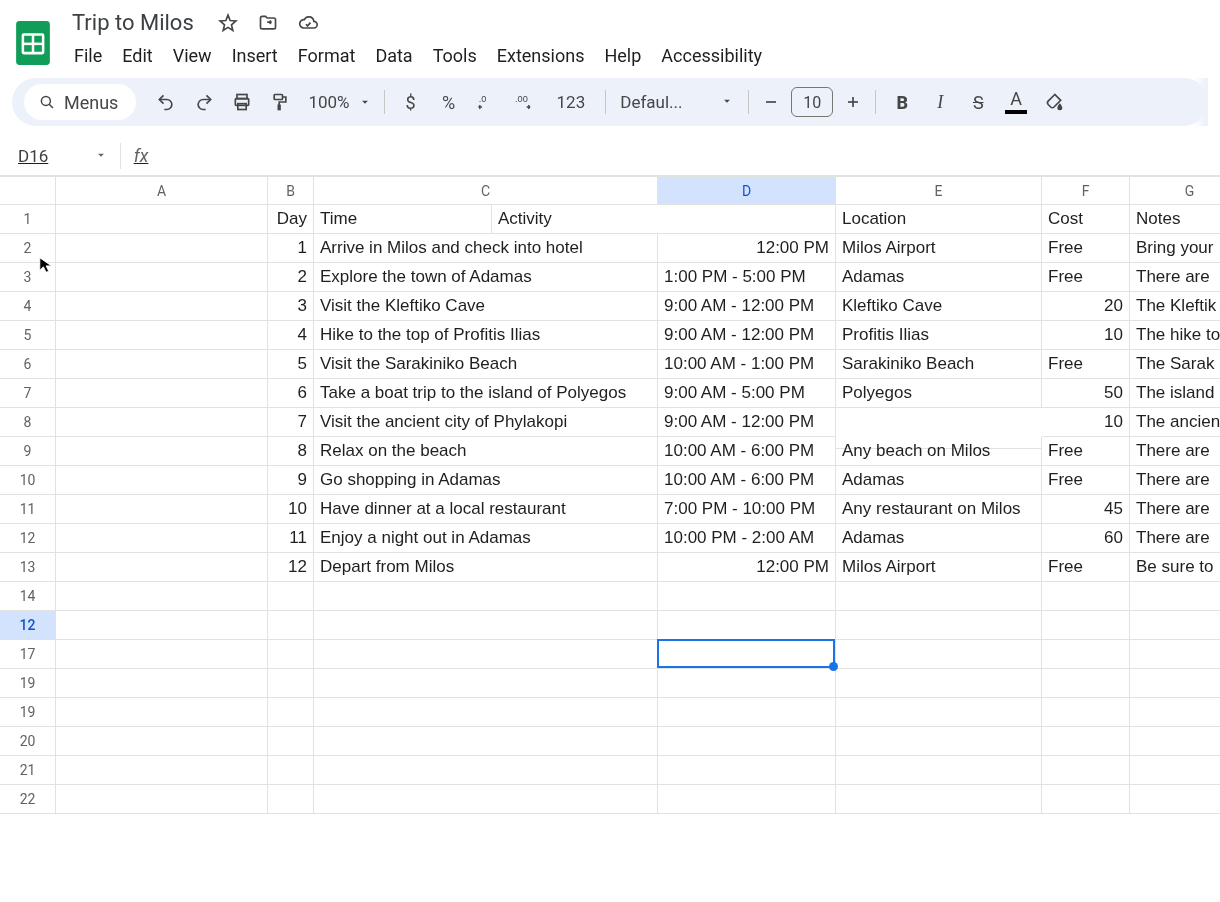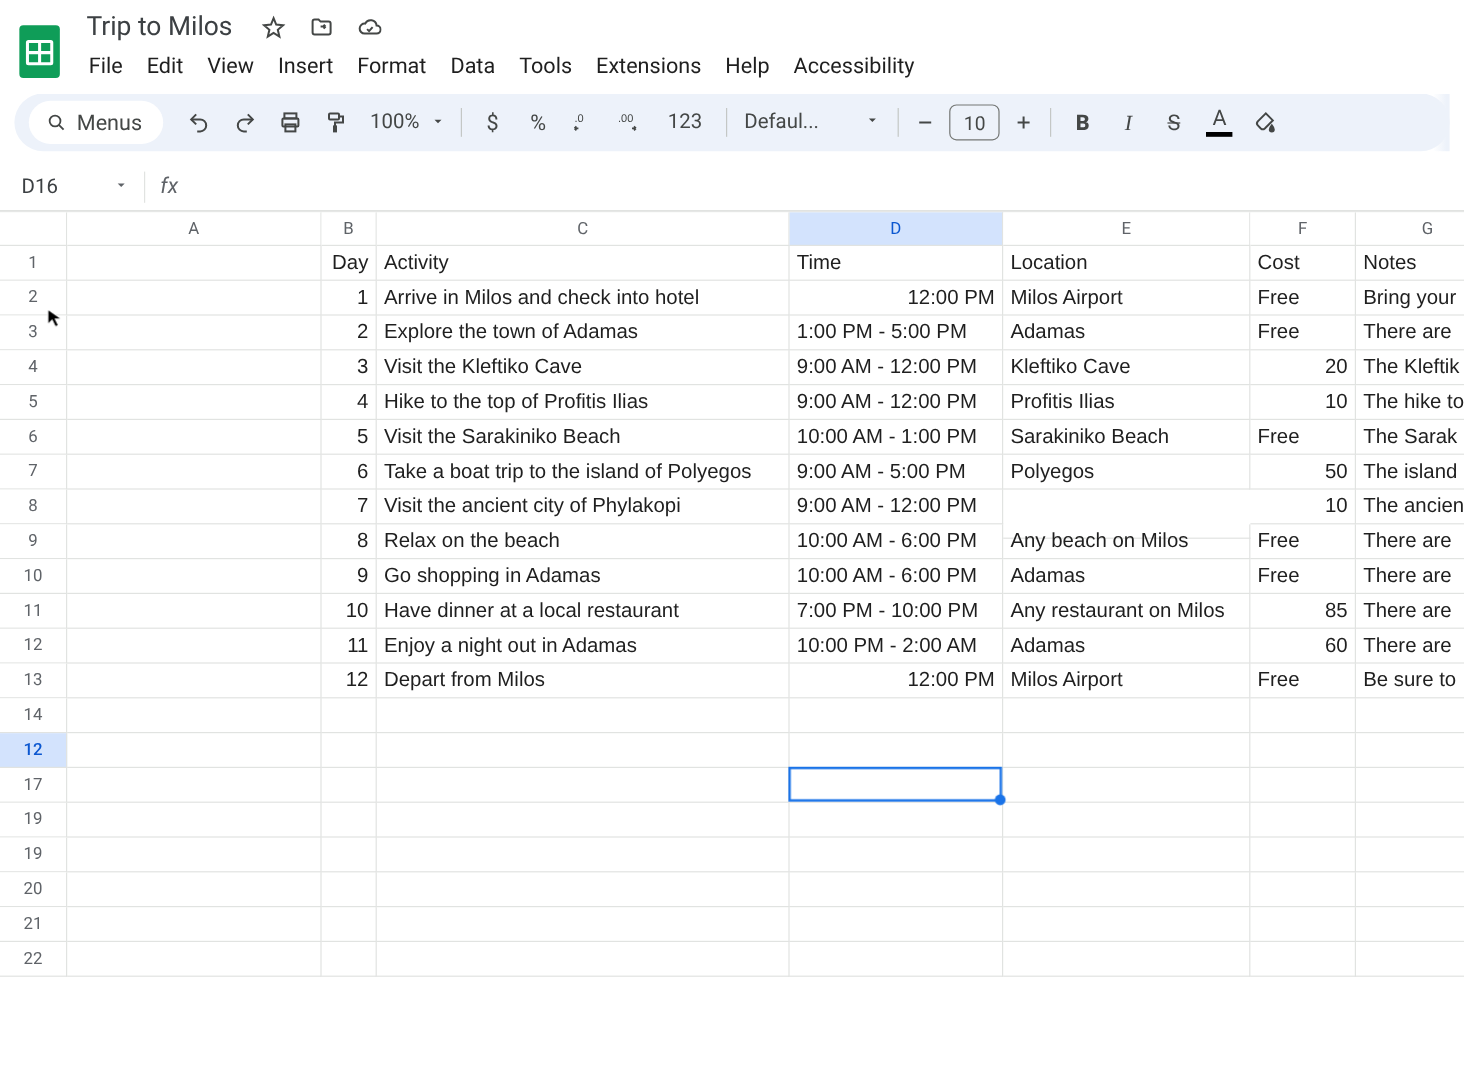--- a/index.html
+++ b/index.html
@@ -98,20 +98,21 @@
   }
   .tc-letter { font-size: 18px; color: #444746; line-height: 1; }
   .tc-bar { width: 22px; height: 4px; background: #000; }
 
   
   .fx-row {
     display: flex; align-items: center;
     height: 40px;
     border-bottom: 1px solid #e1e3e1;
     margin-top: 10px;
+    text-decoration: underline;
   }
   .namebox {
     width: 120px; height: 100%;
     display: flex; align-items: center; justify-content: space-between;
     padding: 0 12px 0 18px;
     font-size: 17px; color: #3c4043;
   }
   .namebox .caret { color: #5f6368; }
   .fx-sep { width: 1px; height: 26px; background: #e1e3e1; }
   .fx-icon { width: 40px; text-align: center; color: #5f6368; font-style: italic; font-size: 18px; }
@@ -398,22 +399,22 @@
       <div class="colh sel" style="width: 178px; flex: 0 0 178px;">D</div>
       <div class="colh" style="width: 206px; flex: 0 0 206px;">E</div>
       <div class="colh" style="width: 88px; flex: 0 0 88px;">F</div>
       <div class="colh" style="width: 120px; flex: 0 0 120px;">G</div>
     </div>
   <div id="rows">
       <div class="row">
         <div class="rowh">1</div>
         <div class="cell" style="width: 212px; flex: 0 0 212px;"></div>
         <div class="cell right" style="width: 46px; flex: 0 0 46px;">Day</div>
+        <div class="cell" style="width: 178px; flex: 0 0 178px;">Time</div>
         <div class="cell" style="width: 344px; flex: 0 0 344px;">Activity</div>
-        <div class="cell" style="width: 178px; flex: 0 0 178px;">Time</div>
         <div class="cell" style="width: 206px; flex: 0 0 206px; text-align: right;">Location</div>
         <div class="cell" style="width: 88px; flex: 0 0 88px;">Cost</div>
         <div class="cell" style="width: 120px; flex: 0 0 120px;">Notes</div>
       </div>
       <div class="row">
         <div class="rowh">2</div>
         <div class="cell" style="width: 212px; flex: 0 0 212px;"></div>
         <div class="cell right" style="width: 46px; flex: 0 0 46px;">1</div>
         <div class="cell" style="width: 344px; flex: 0 0 344px;">Arrive in Milos and check into hotel</div>
         <div class="cell right" style="width: 178px; flex: 0 0 178px;">12:00 PM</div>
@@ -501,21 +502,21 @@
         <div class="cell" style="width: 88px; flex: 0 0 88px;">Free</div>
         <div class="cell" style="width: 120px; flex: 0 0 120px;">There are</div>
       </div>
       <div class="row">
         <div class="rowh">11</div>
         <div class="cell" style="width: 212px; flex: 0 0 212px;"></div>
         <div class="cell right" style="width: 46px; flex: 0 0 46px;">10</div>
         <div class="cell" style="width: 344px; flex: 0 0 344px;">Have dinner at a local restaurant</div>
         <div class="cell" style="width: 178px; flex: 0 0 178px;">7:00 PM - 10:00 PM</div>
         <div class="cell" style="width: 206px; flex: 0 0 206px;">Any restaurant on Milos</div>
-        <div class="cell right" style="width: 88px; flex: 0 0 88px;">85</div>
+        <div class="cell right" style="width: 88px; flex: 0 0 88px;">45</div>
         <div class="cell" style="width: 120px; flex: 0 0 120px;">There are</div>
       </div>
       <div class="row">
         <div class="rowh">12</div>
         <div class="cell" style="width: 212px; flex: 0 0 212px;"></div>
         <div class="cell right" style="width: 46px; flex: 0 0 46px;">11</div>
         <div class="cell" style="width: 344px; flex: 0 0 344px;">Enjoy a night out in Adamas</div>
         <div class="cell" style="width: 178px; flex: 0 0 178px;">10:00 PM - 2:00 AM</div>
         <div class="cell" style="width: 206px; flex: 0 0 206px;">Adamas</div>
         <div class="cell right" style="width: 88px; flex: 0 0 88px;">60</div>

